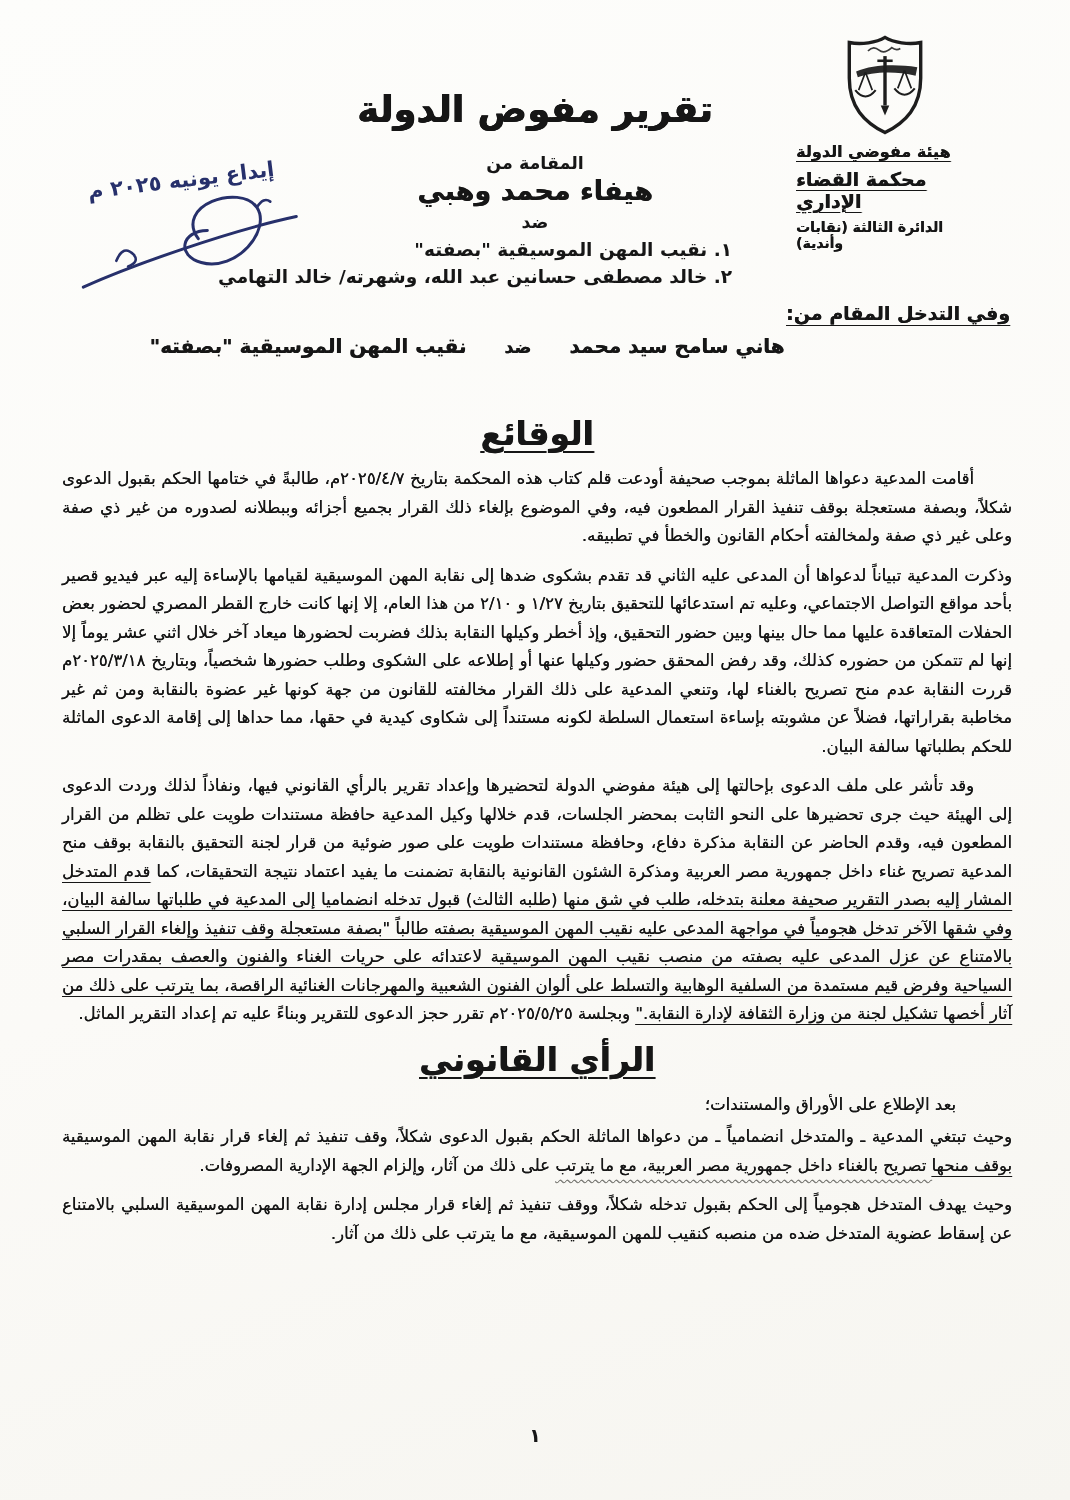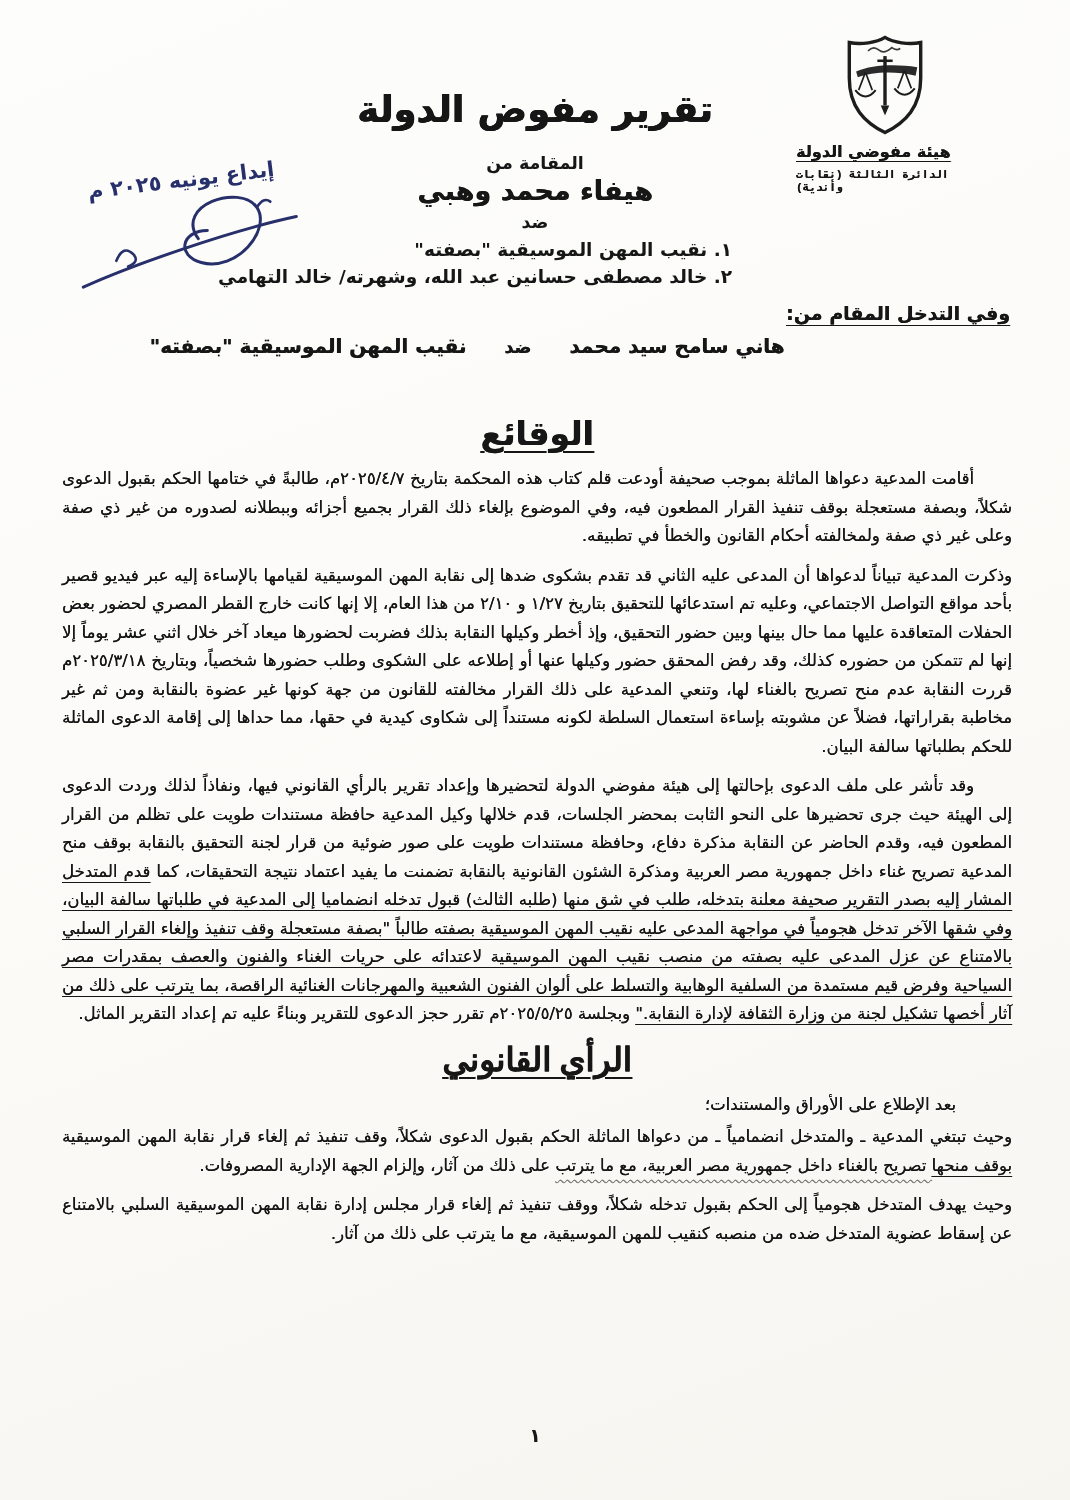--- a/index.html
+++ b/index.html
@@ -14,21 +14,21 @@
     color:#161616;
   }
   
   .letterhead{
     position:absolute;top:34px;right:96px;width:178px;
     text-align:left;direction:rtl;
   }
   .emblem{display:block;margin:0 auto 6px auto;}
   .lh-line1{font-size:16px;font-weight:700;text-decoration:underline;text-underline-offset:4px;margin-bottom:7px;text-shadow:.3px 0 0 currentColor;}
   .lh-line2{font-size:19px;font-weight:700;text-decoration:underline;text-underline-offset:4px;margin-bottom:7px;text-shadow:.4px 0 0 currentColor;}
-  .lh-line3{font-size:11px;font-weight:700;text-shadow:.3px 0 0 currentColor;font-family:Liberation Mono, monospace;}
+  .lh-line3{font-size:14px;font-weight:700;text-shadow:.3px 0 0 currentColor;}
   
   .handwriting{
     position:absolute;top:168px;left:62px;width:250px;
     transform:rotate(-7deg);
     color:#27306b;direction:rtl;text-align:center;
   }
   .hw-text{font-size:21px;font-weight:700;letter-spacing:1px;}
   .signature{display:block;margin:-6px auto 0 auto;}
   
   .title-block{
@@ -49,21 +49,21 @@
   .body-col{
     position:absolute;top:414px;left:62px;right:58px;
     direction:rtl;
   }
   .section-heading{
     text-align:center;font-size:33px;font-weight:700;
     text-decoration:underline;text-underline-offset:6px;text-decoration-thickness:1.6px;
     text-shadow:.6px 0 0 currentColor;
     margin:0 0 12px 0;
   }
-  .section-heading.opinion{margin-top:8px;font-family:Liberation Serif, serif;}
+  .section-heading.opinion{margin-top:8px;}
   .p{
     margin:0 0 11px 0;
     font-size:16.5px;font-weight:400;line-height:28.5px;
     text-align:justify;text-shadow:.2px 0 0 currentColor;
   }
   .indent1{text-indent:38px;}
   .intro{text-indent:56px;margin-bottom:4px;}
   .u{text-decoration:underline;text-decoration-thickness:1.4px;text-underline-offset:5px;}
   .pencil{
     text-decoration:underline;
@@ -89,20 +89,21 @@
       <path d="M16 44 C35 36 62 35 88 39 L86 49 C60 43 34 45 18 51 Z" fill="#2b2b2b"></path>
       <rect x="48" y="26" width="4" height="58" fill="#1d1d1d"></rect>
       <rect x="41" y="30" width="18" height="3" fill="#1d1d1d"></rect>
       <path d="M50 96 L45 84 L55 84 Z" fill="#1d1d1d"></path>
       <path d="M27 45 L19 66 M27 45 L35 66" stroke="#1d1d1d" stroke-width="2" fill="none"></path>
       <path d="M15 66 q12 15 24 0" stroke="#1d1d1d" stroke-width="2.5" fill="none"></path>
       <path d="M73 43 L65 64 M73 43 L81 64" stroke="#1d1d1d" stroke-width="2" fill="none"></path>
       <path d="M61 64 q12 15 24 0" stroke="#1d1d1d" stroke-width="2.5" fill="none"></path>
     </svg>
     <div class="lh-line1">هيئة مفوضي الدولة</div>
+    <div class="lh-line2">محكمة القضاء الإداري</div>
     <div class="lh-line3">الدائرة الثالثة (نقابات وأندية)</div>
   </div>
 
   <div class="handwriting">
     <div class="hw-text" dir="rtl">إيداع يونيه ٢٠٢٥ م</div>
     <svg class="signature" width="236" height="104" viewBox="0 0 236 104">
       <path d="M8 88 C60 72 160 50 228 44" fill="none" stroke="#27306b" stroke-width="3" stroke-linecap="round"></path>
       <path d="M128 54 C108 18 176 4 190 30 C202 54 162 92 128 78 C104 68 112 44 138 47" fill="none" stroke="#27306b" stroke-width="3" stroke-linecap="round"></path>
       <path d="M44 66 q9 -16 18 -4 q5 8 -7 11" fill="none" stroke="#27306b" stroke-width="2.6" stroke-linecap="round"></path>
       <path d="M190 30 q8 -10 14 -4" fill="none" stroke="#27306b" stroke-width="2.6" stroke-linecap="round"></path>

